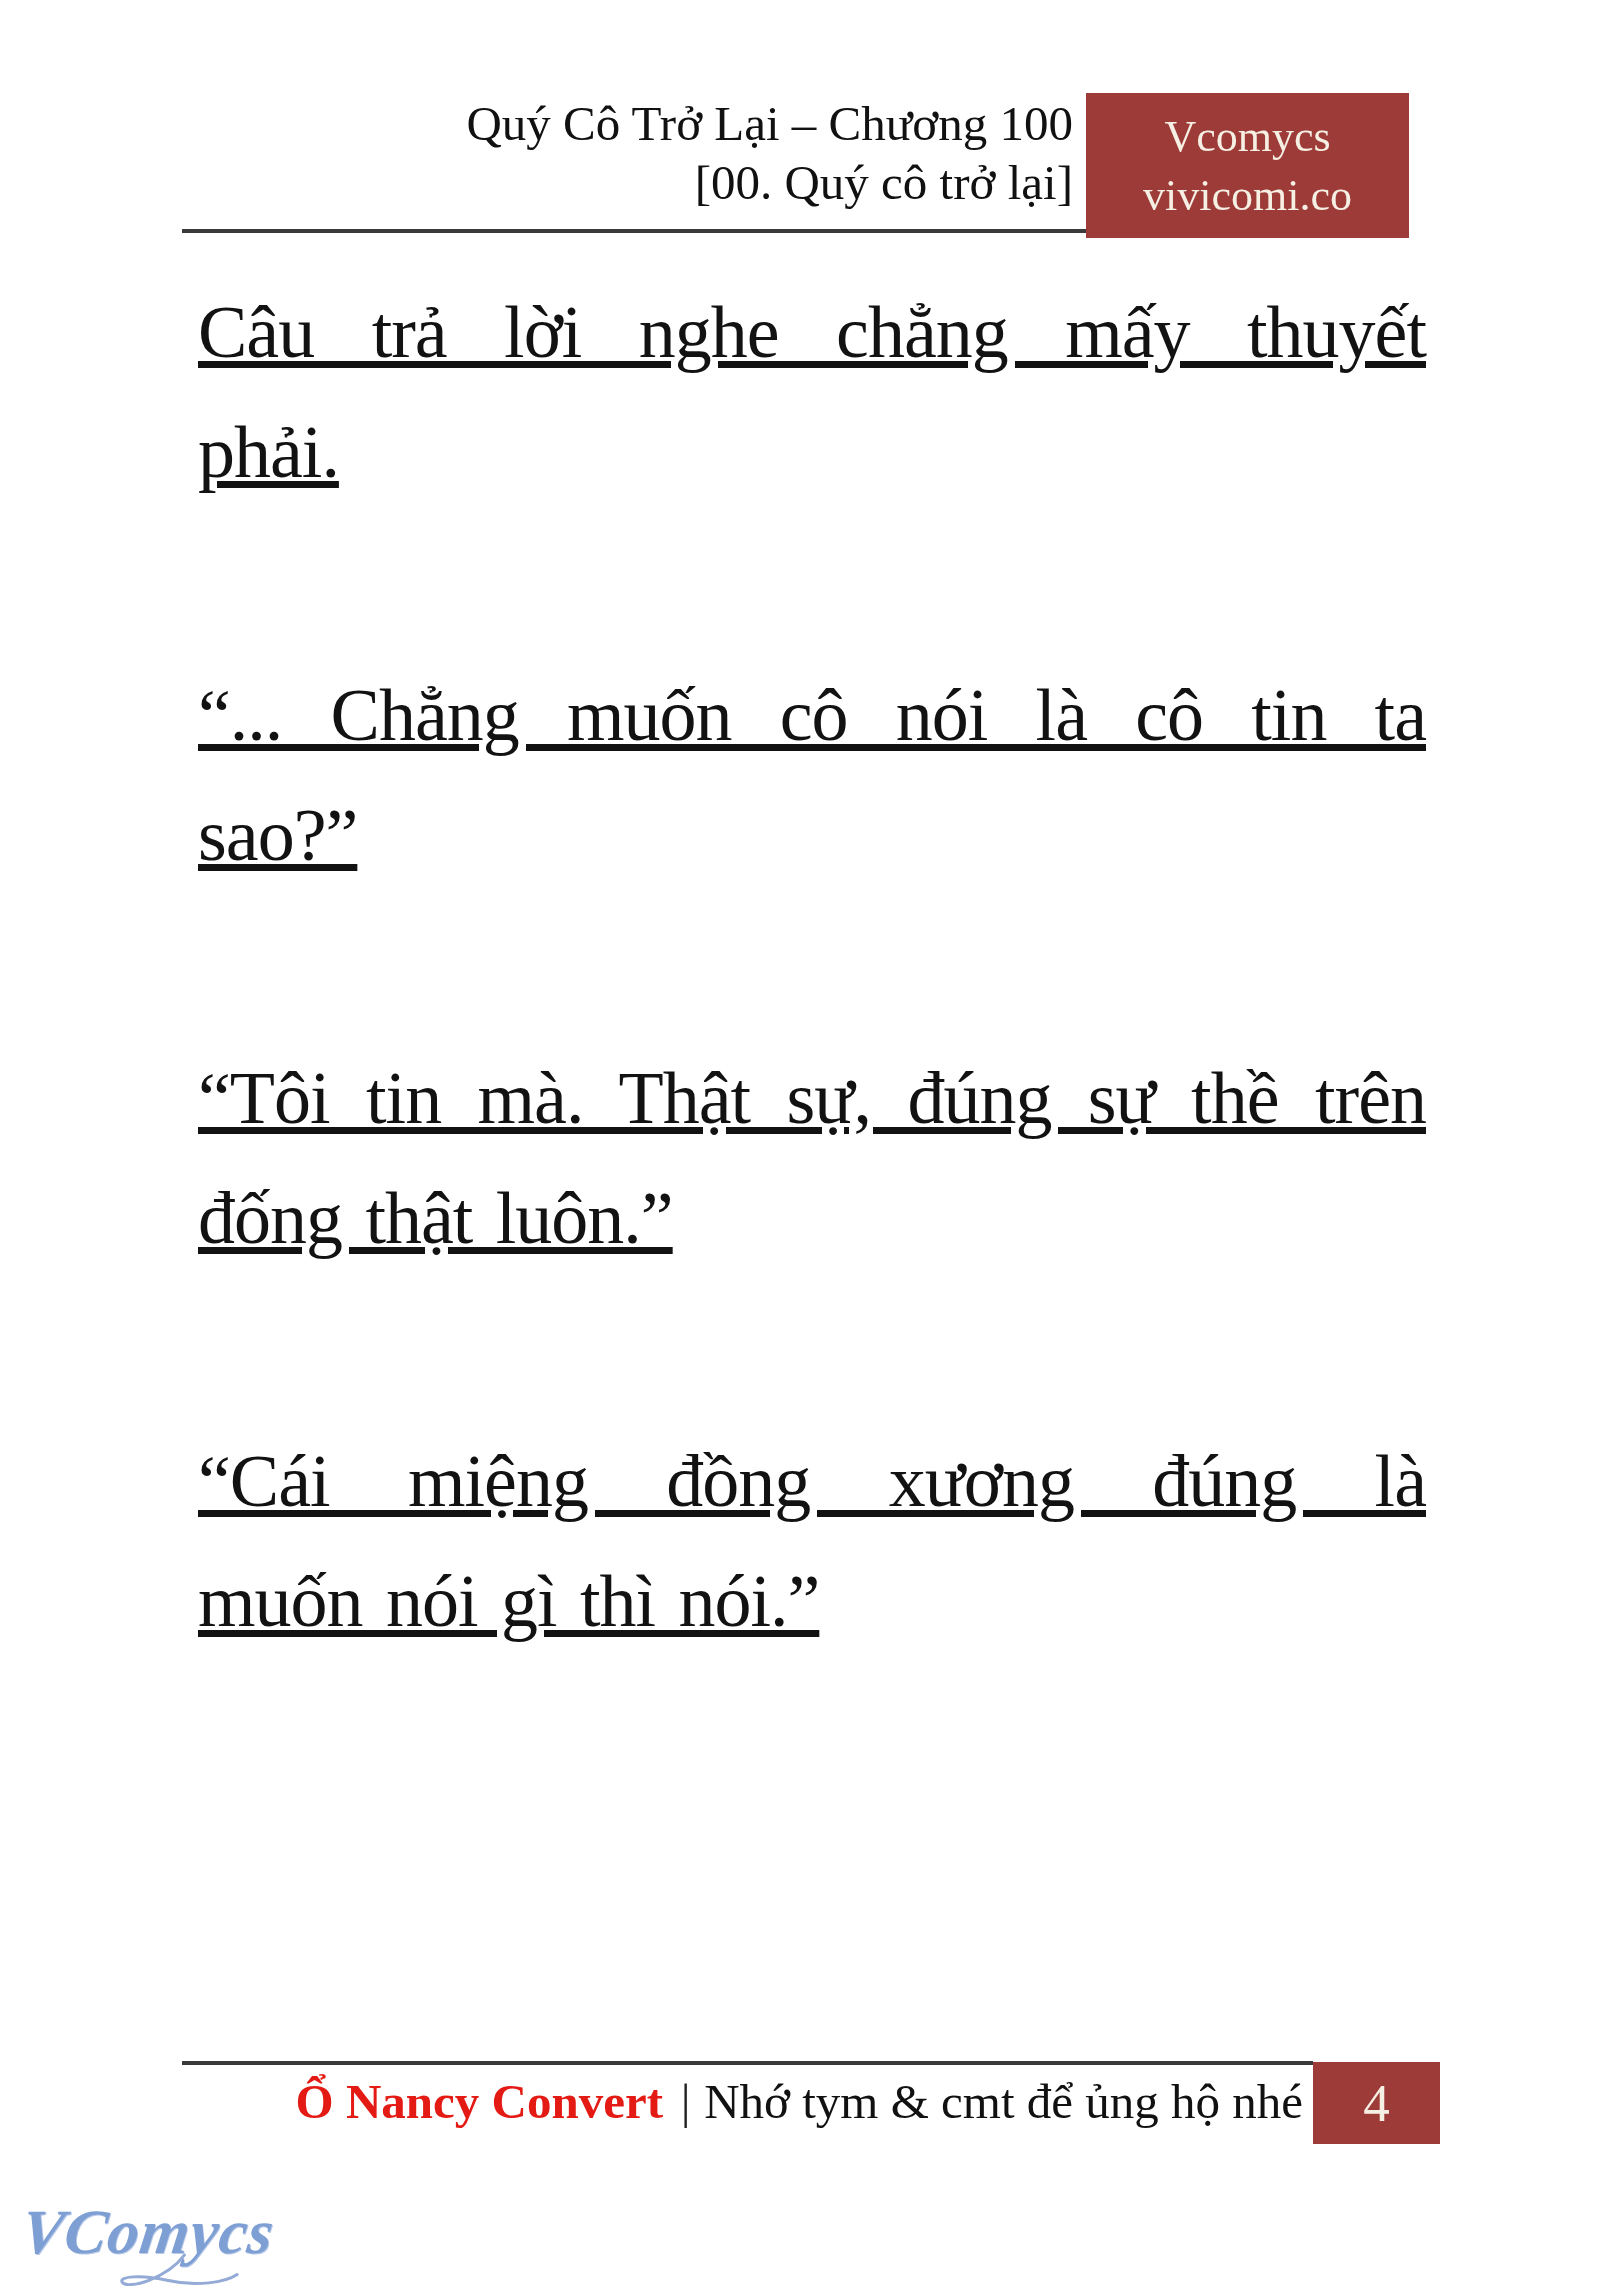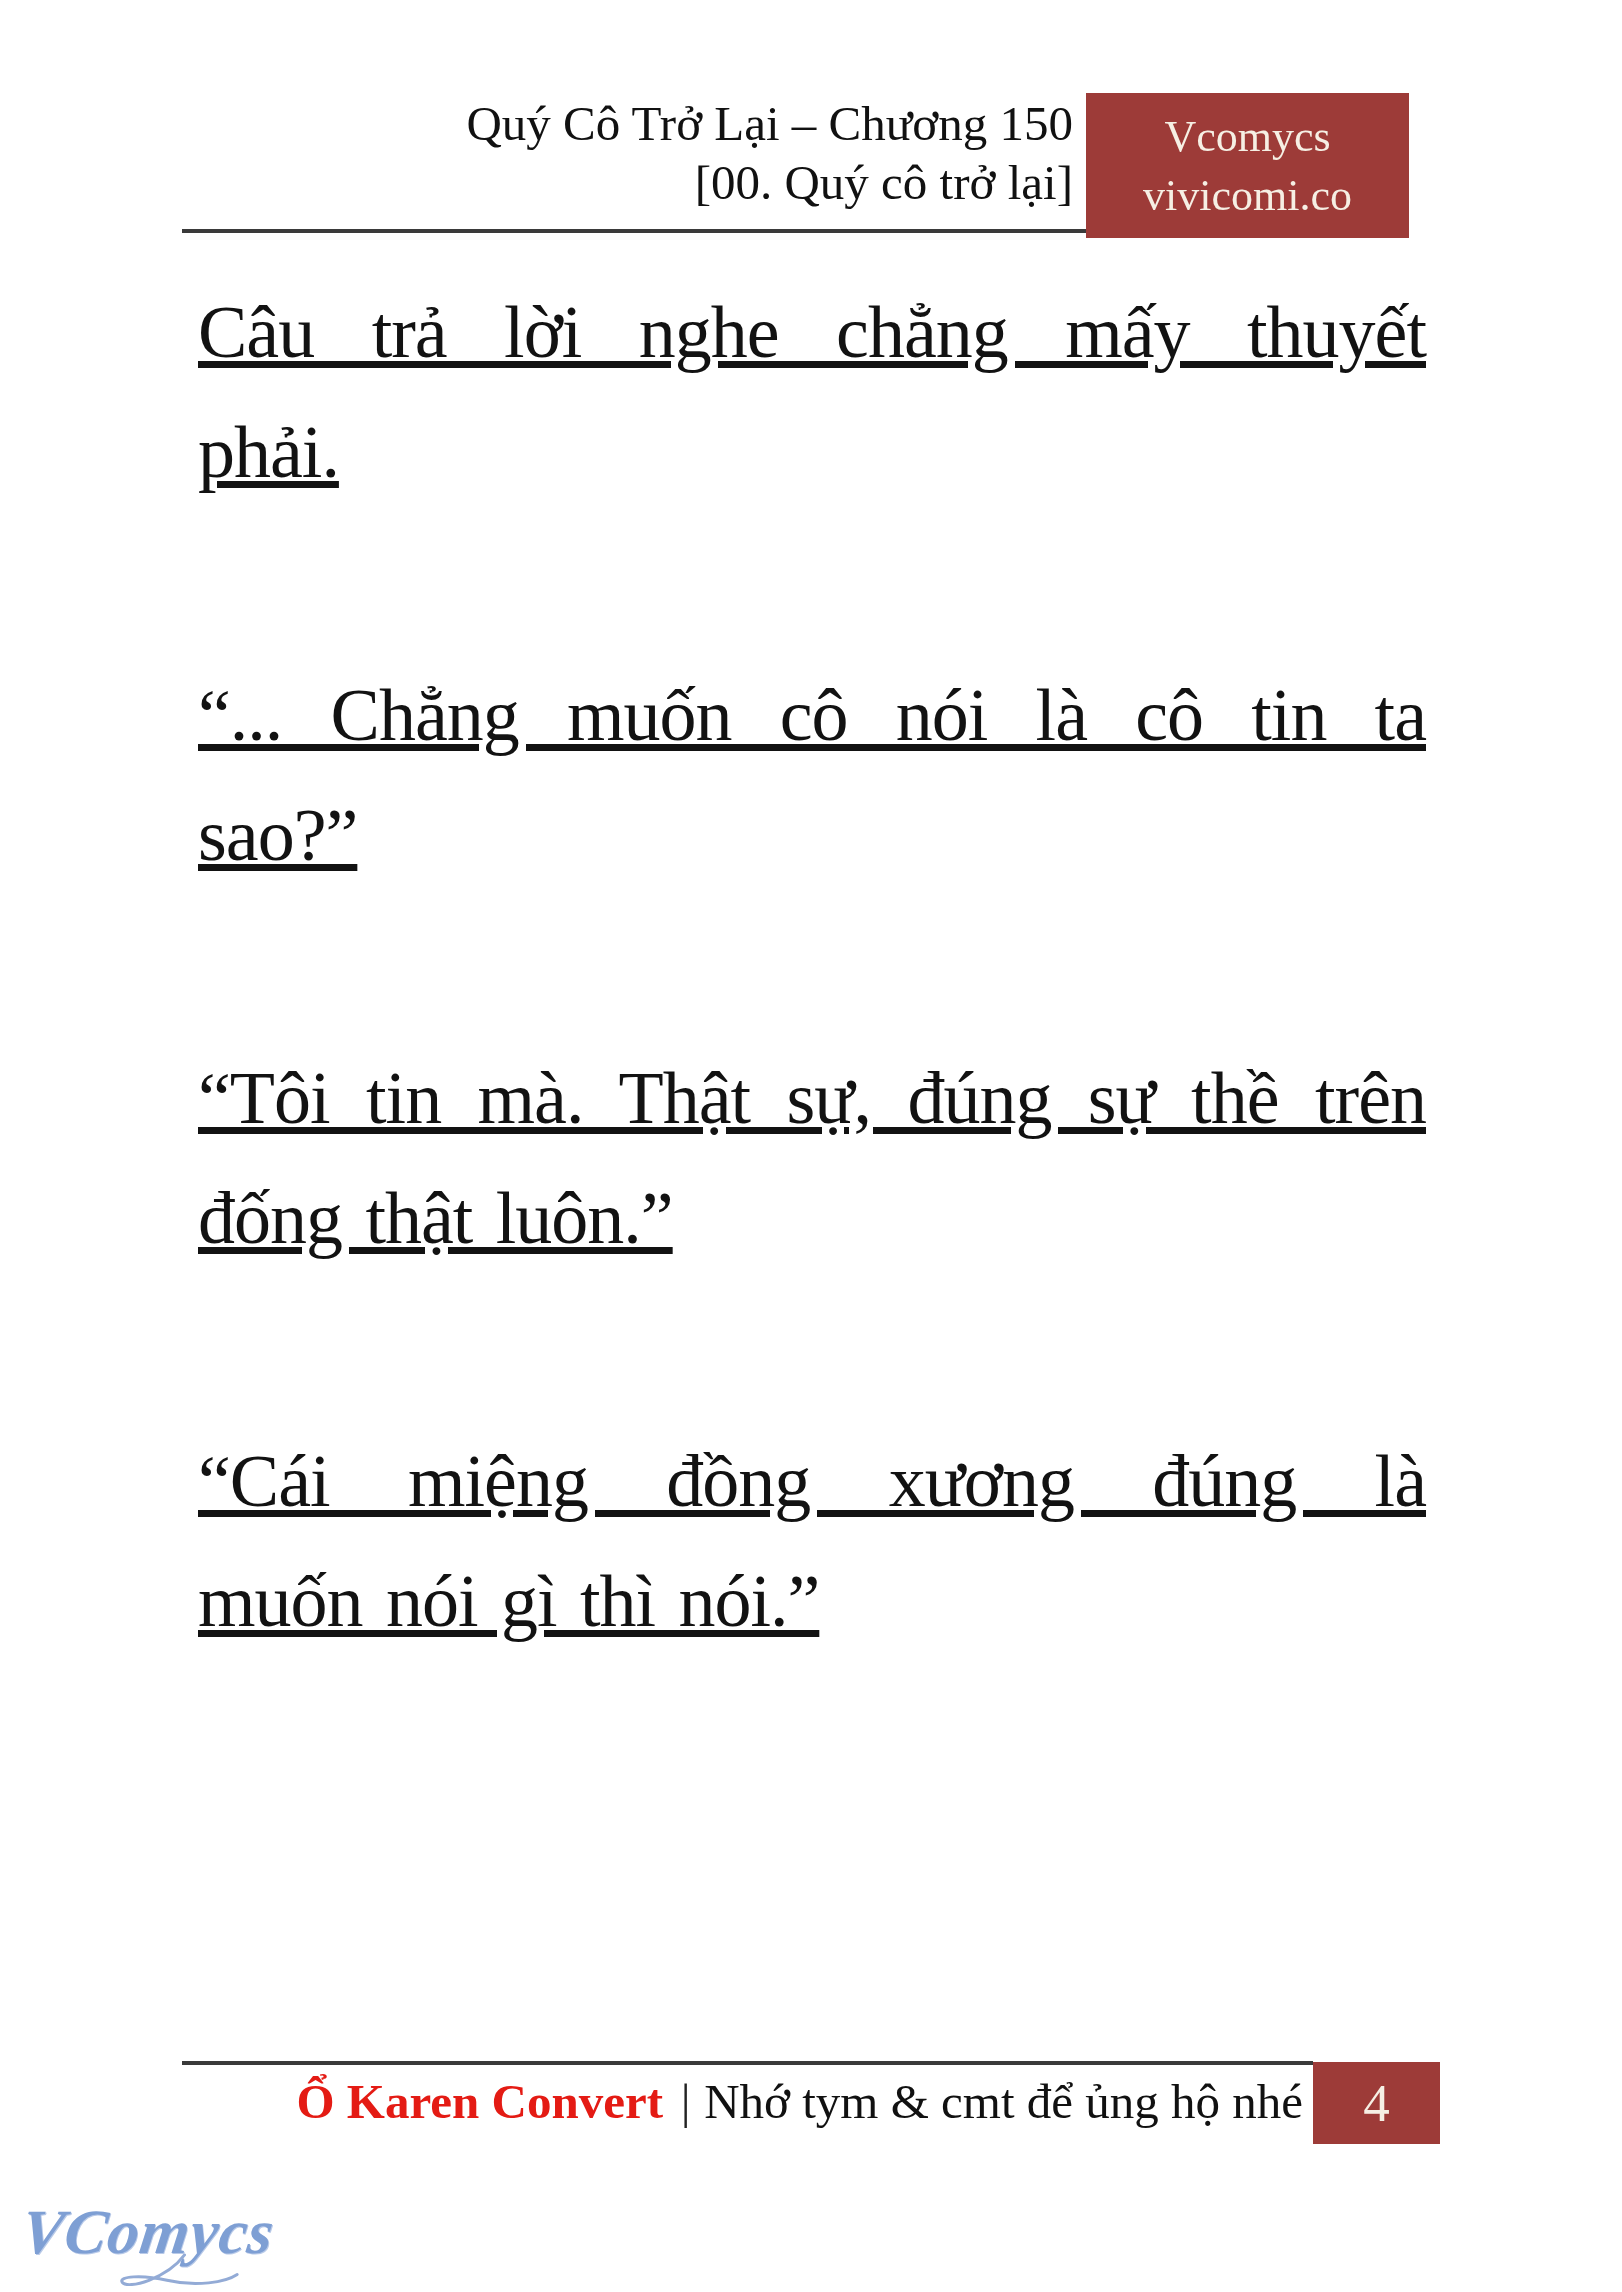--- a/index.html
+++ b/index.html
@@ -138,21 +138,21 @@
     top: 57px;
     pointer-events: none;
   }
 </style>
 </head>
 <body>
 
 <div class="page">
 
   <div class="header-titles">
-    <div>Quý Cô Trở Lại – Chương 150</div>
+    <div>Quý Cô Trở Lại – Chương 100</div>
     <div>[00. Quý cô trở lại]</div>
   </div>
   <div class="header-rule"></div>
   <div class="brand-box">
     <div>Vcomycs</div>
     <div>vivicomi.co</div>
   </div>
 
   <div class="body-text">
     <div class="para">
@@ -168,21 +168,21 @@
       <div class="line last">đống thật luôn.”</div>
     </div>
     <div class="para">
       <div class="line">“Cái miệng đồng xương đúng là</div>
       <div class="line last">muốn nói gì thì nói.”</div>
     </div>
   </div>
 
   <div class="footer-rule"></div>
   <div class="footer-line">
-    <span class="footer-brand">Ổ Karen Convert</span><span class="footer-sep">|</span><span>Nhớ tym &amp; cmt để ủng hộ nhé</span>
+    <span class="footer-brand">Ổ Nancy Convert</span><span class="footer-sep">|</span><span>Nhớ tym &amp; cmt để ủng hộ nhé</span>
   </div>
   <div class="page-number-box">
     <span>4</span>
   </div>
 
   <div class="watermark">
     <span class="watermark-text">VComycs</span>
     <svg class="watermark-swirl" width="157" height="39" viewBox="0 0 160 40">
       <path d="M78 2 C 60 26, 20 38, 14 30 C 10 24, 34 22, 60 28 C 90 35, 120 30, 132 22" fill="none" stroke="#93abd6" stroke-width="3" stroke-linecap="round"></path>
     </svg>

